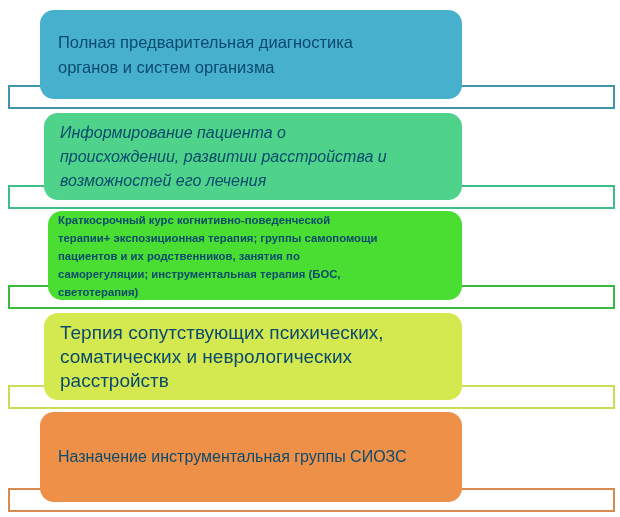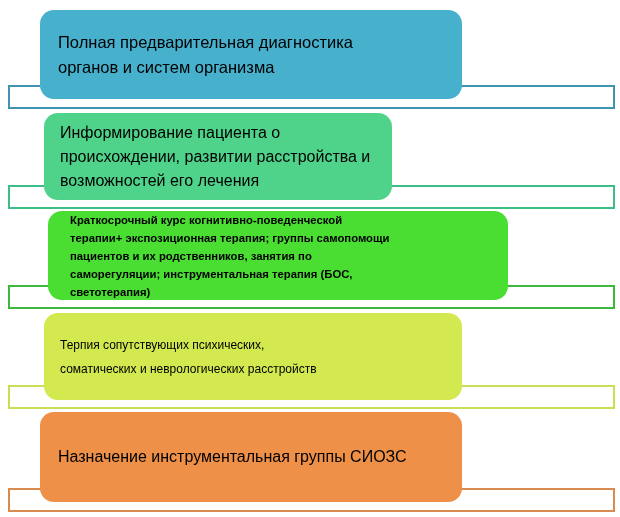--- a/index.html
+++ b/index.html
@@ -41,21 +41,21 @@
     box-sizing: border-box;
     border-radius: 14px;
     display: flex;
     align-items: center;
     overflow: hidden;
   }
 
   .card-text {
     display: block;
     width: 100%;
-    color: #000000;
+    color: #0c4a6e;
     white-space: pre-line;
   }
 
   
   .row-1 { top: 0px; height: 110px; }
   .row-1 .outline-bar {
     left: 8px; top: 85px; width: 607px; height: 24px;
     border-color: #4094b0;
   }
   .row-1 .card {
@@ -65,51 +65,52 @@
   }
   .row-1 .card-text { font-size: 16.5px; line-height: 25px; }
 
   
   .row-2 { top: 105px; height: 105px; }
   .row-2 .outline-bar {
     left: 8px; top: 80px; width: 607px; height: 24px;
     border-color: #3fbd86;
   }
   .row-2 .card {
-    left: 44px; top: 8px; width: 348px; height: 87px;
+    left: 44px; top: 8px; width: 418px; height: 87px;
     background: #4fd38a;
     padding: 0 4px 0 16px;
+    font-style: italic;
   }
   .row-2 .card-text { font-size: 16px; line-height: 24px; }
 
   
   .row-3 { top: 205px; height: 105px; }
   .row-3 .outline-bar {
     left: 8px; top: 80px; width: 607px; height: 24px;
     border-color: #3cb93c;
   }
   .row-3 .card {
-    left: 48px; top: 6px; width: 460px; height: 89px;
+    left: 48px; top: 6px; width: 414px; height: 89px;
     background: #4ade33;
-    padding: 0 10px 0 22px;
+    padding: 0 10px 0 10px;
   }
   .row-3 .card-text { font-size: 11.3px; line-height: 18px; font-weight: bold; }
 
   
   .row-4 { top: 305px; height: 105px; }
   .row-4 .outline-bar {
     left: 8px; top: 80px; width: 607px; height: 24px;
     border-color: #cbdd55;
   }
   .row-4 .card {
     left: 44px; top: 8px; width: 418px; height: 87px;
     background: #d4e84f;
     padding: 0 0 0 16px;
   }
-  .row-4 .card-text { font-size: 12px; line-height: 24px; }
+  .row-4 .card-text { font-size: 19px; line-height: 24px; }
 
   
   .row-5 { top: 404px; height: 113px; }
   .row-5 .outline-bar {
     left: 8px; top: 84px; width: 607px; height: 24px;
     border-color: #d98a4e;
   }
   .row-5 .card {
     left: 40px; top: 8px; width: 422px; height: 90px;
     background: #ef9048;

